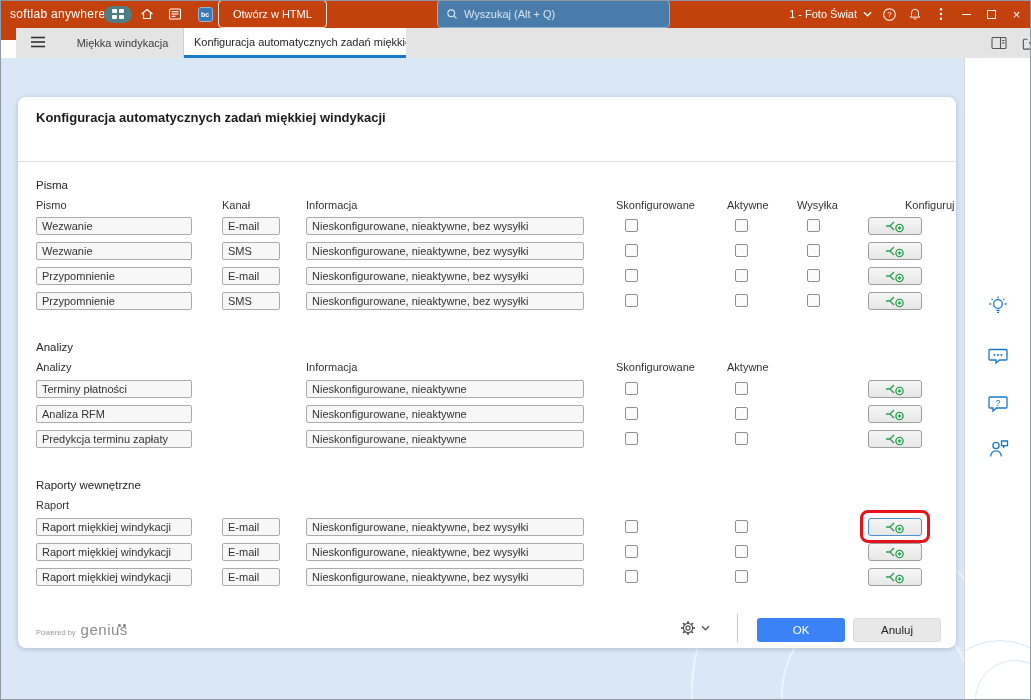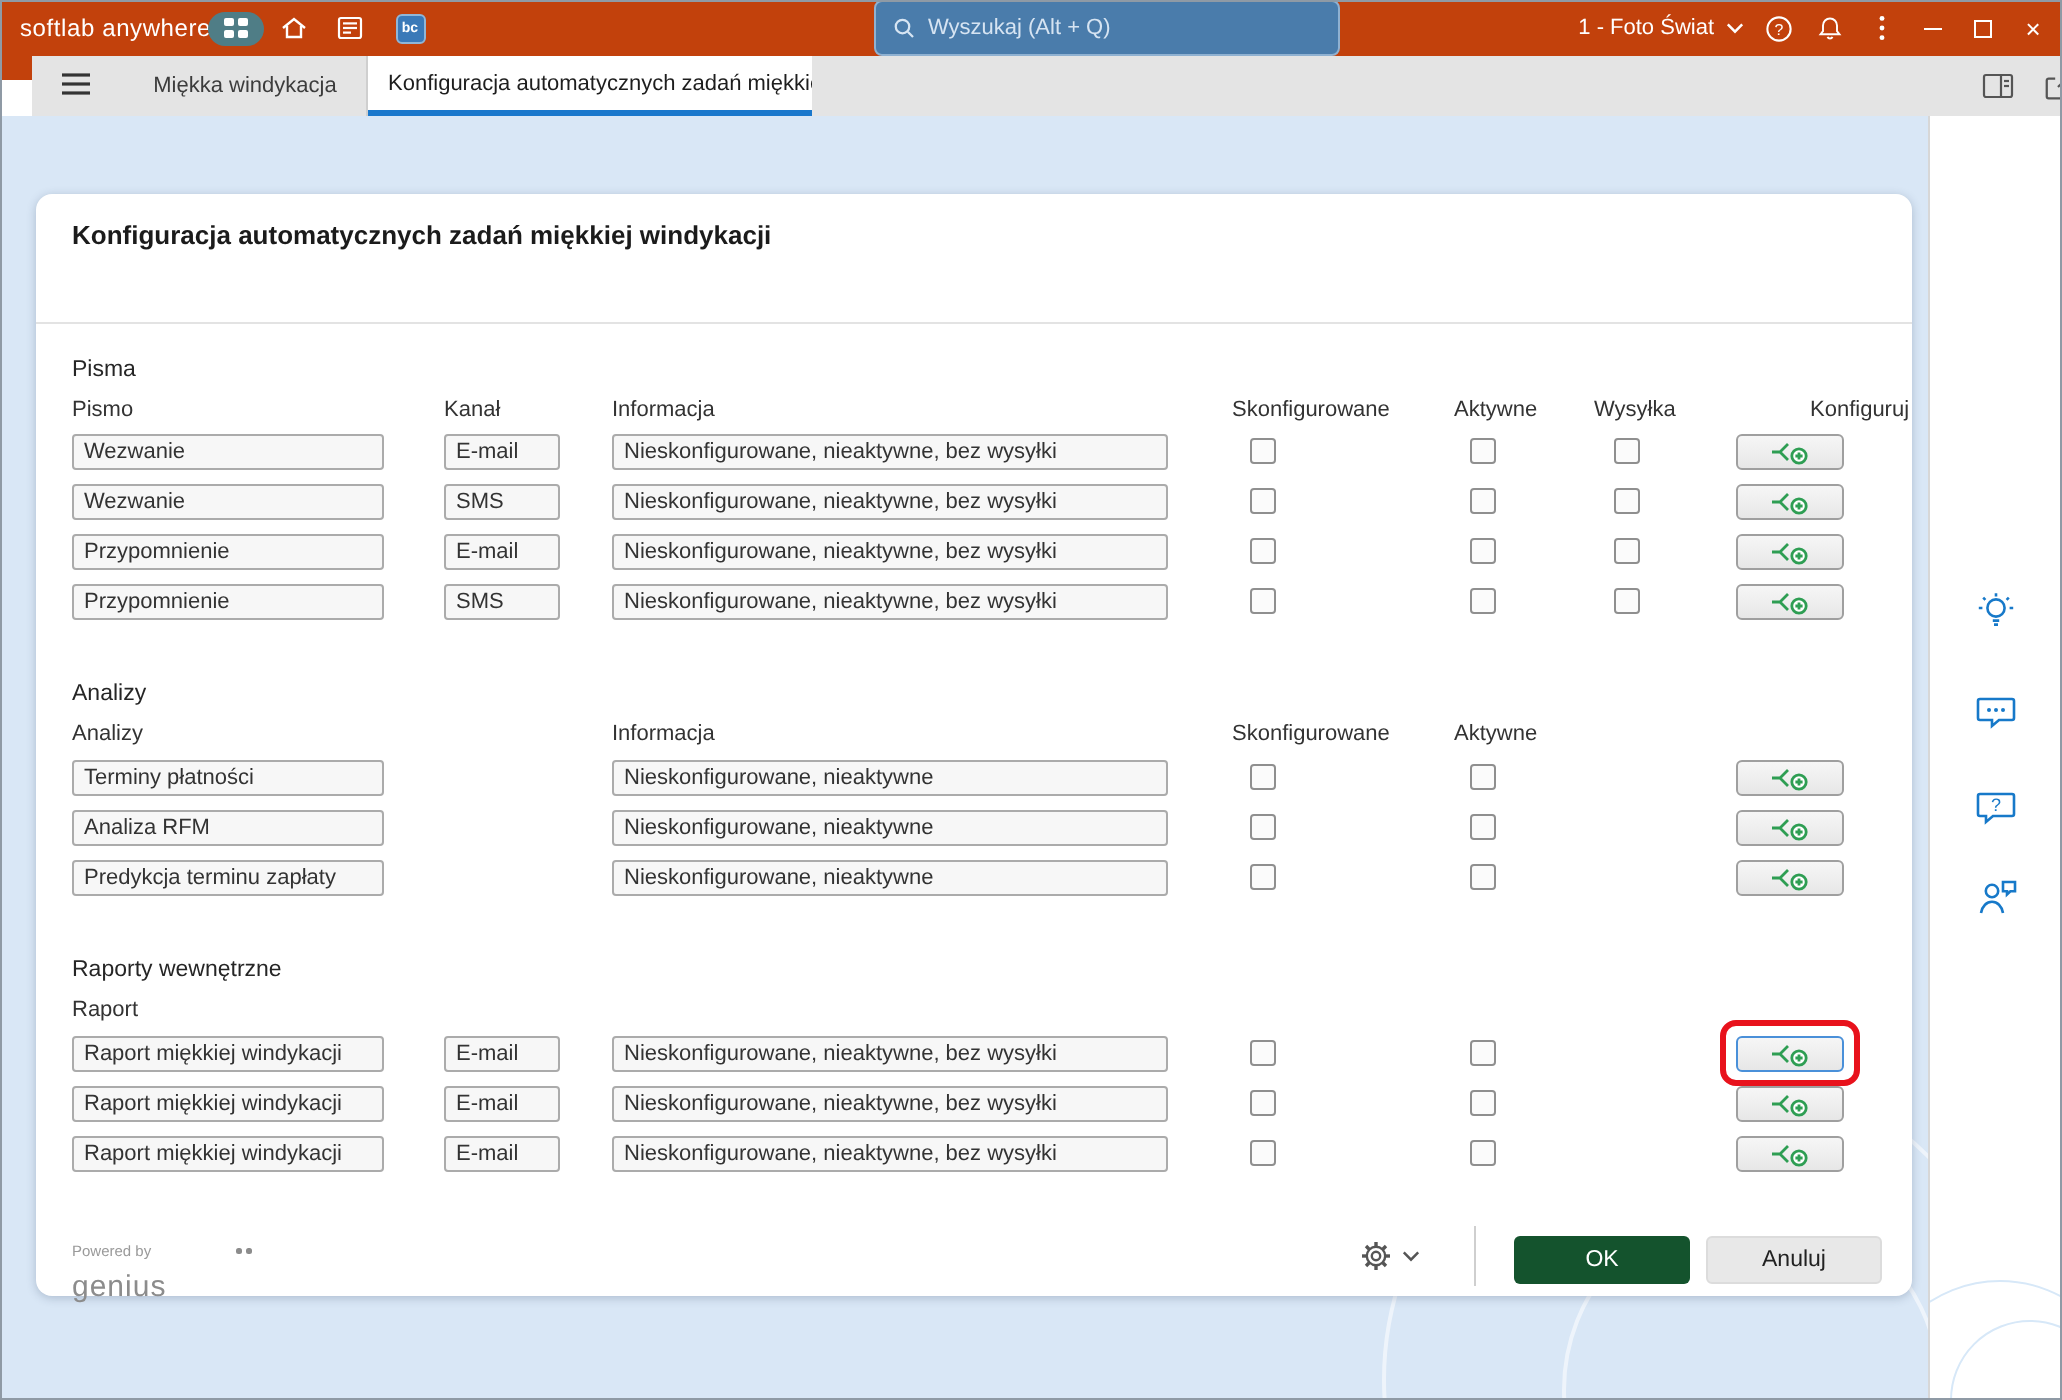--- a/index.html
+++ b/index.html
@@ -69,28 +69,28 @@
   .f-name{left:18px; width:156px;}
   .f-channel{left:204px; width:58px;}
   .f-info{left:288px; width:278px;}
   .cb{position:absolute; top:2px; width:13px; height:13px; background:#fbfbfb; border:1px solid #8f8f8f; border-radius:2px; cursor:pointer;}
   .cb1{left:607px;} .cb2{left:717px;} .cb3{left:789px;}
   .cfg{position:absolute; left:850px; top:0; width:54px; height:18px; background:linear-gradient(#f6f6f6,#e7e7e7); border:1px solid #9f9f9f; border-radius:3px; display:grid; place-items:center; padding:0; cursor:pointer;}
   .cfg.focused{border:1px solid #4a90d9;}
   .red-ring{position:absolute; left:842px; top:-8px; width:70px; height:33px; border:3px solid #e8121c; border-radius:8px; pointer-events:none; z-index:5;}
 
   
-  .powered{position:absolute; left:18px; top:524px; display:flex; align-items:baseline; gap:5px; color:#9a9a9a;flex-direction:column;}
+  .powered{position:absolute; left:18px; top:524px; display:flex; align-items:baseline; gap:5px; color:#9a9a9a;}
   .powered .pby{font-size:7.5px;}
   .genius{font-size:15px; color:#8c8c8c; letter-spacing:.5px; position:relative; padding-right:6px;}
   .g-dots{position:absolute; top:-1px; right:12px; width:2.5px; height:2.5px; border-radius:50%; background:#8c8c8c; box-shadow:5px 0 0 #8c8c8c;}
   .gear-ctl{position:absolute; left:662px; top:523px; display:flex; align-items:center; gap:5px; color:#555; cursor:pointer;}
   .vdiv{position:absolute; left:719px; top:516px; height:30px; border-left:1px solid #cfcfcf;}
   .btn{position:absolute; top:521px; width:88px; height:24px; border:none; border-radius:3px; font-size:11.5px; font-family:inherit; cursor:pointer;}
-  .ok-btn{left:739px; background:#14532d; color:#fff;}
+  .ok-btn{left:739px; background:#3b82f6; color:#fff;}
   .cancel-btn{left:835px; background:#e8e8e8; color:#222; border:1px solid #dcdcdc;}
 
   svg{display:block;}
 </style>
 </head>
 <body>
 
 <div class="titlebar">
   <div class="abs app-name">softlab anywhere</div>
 
@@ -124,20 +124,21 @@
           <line x1="4.5" y1="8" x2="11.5" y2="8"></line>
           <line x1="4.5" y1="10.3" x2="8.5" y2="10.3"></line>
         </svg>
     </span>
   </div>
 
   <div class="abs tb-iconbox bc-box">
     <span class="bc-chip">bc</span>
   </div>
 
+  <div class="abs open-html">Otwórz w HTML</div>
 
   <div class="abs search">
     <span>
       <svg width="12" height="12" viewBox="0 0 16 16">
           <circle cx="7" cy="7" r="4.5" fill="none" stroke="#d7e5f3" stroke-width="1.5"></circle>
           <line x1="10.5" y1="10.5" x2="14" y2="14" stroke="#d7e5f3" stroke-width="1.5"></line>
         </svg>
     </span>
     <input type="text" placeholder="Wyszukaj (Alt + Q)" style="">
   </div>

